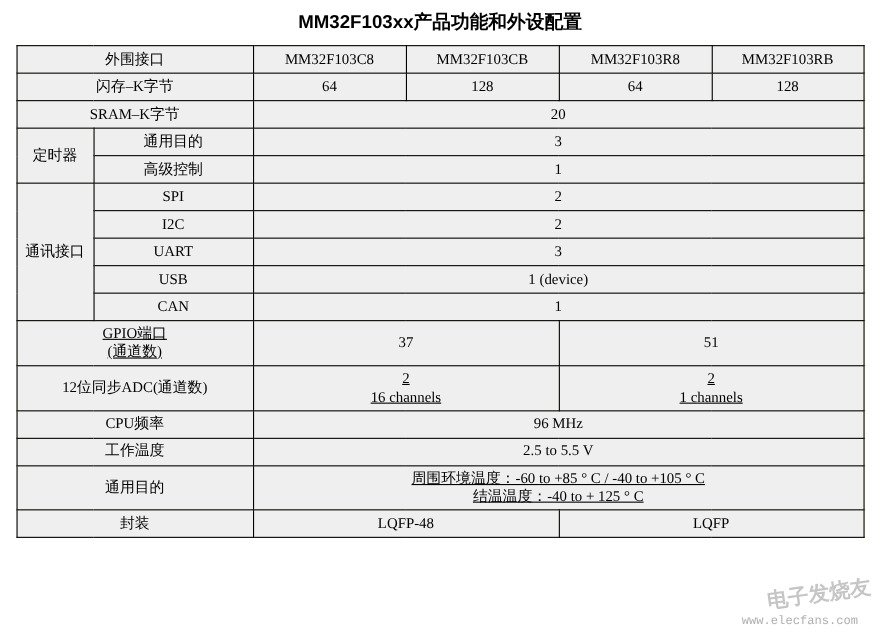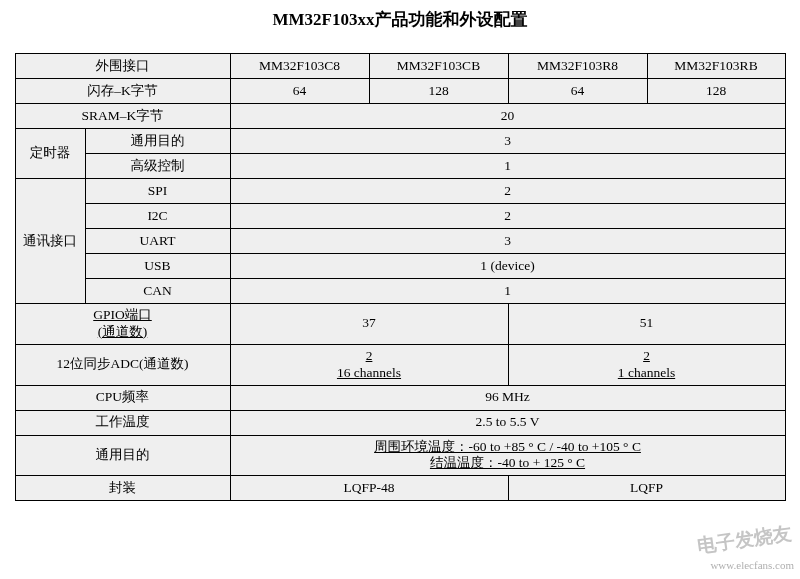--- a/index.html
+++ b/index.html
@@ -16,31 +16,31 @@
     overflow: hidden;
   }
   .page {
     width: 800px;
     height: 579px;
     position: relative;
     box-sizing: border-box;
   }
   .doc-title {
     text-align: center;
-    font-family: Liberation Serif, serif;
+    font-family: Liberation Sans, sans-serif;
     font-weight: bold;
     font-size: 17px;
     padding-top: 8px;
     padding-bottom: 10px;
     letter-spacing: 0px;
   }
   table.spec {
     border-collapse: collapse;
     width: 770px;
-    margin: 12px auto;
+    margin: 0 auto;
     table-layout: fixed;
     background: #fef9c3;
   }
   table.spec td {
     border: 1px solid #000000;
     text-align: center;
     vertical-align: middle;
     font-size: 13.5px;
     font-family: "Liberation Serif", serif;
     padding: 3px 2px;
@@ -59,23 +59,23 @@
     bottom: 26px;
     font-family: "Liberation Sans", sans-serif;
     font-size: 19px;
     font-weight: bold;
     color: rgba(150,150,150,0.55);
     transform: rotate(-8deg);
     pointer-events: none;
   }
   .wm2 {
     position: absolute;
-    right: 6px;
+    right: 20px;
     bottom: 8px;
-    font-family: Liberation Serif, serif;
+    font-family: Liberation Mono, monospace;
     font-size: 11px;
     color: rgba(120,120,120,0.6);
     pointer-events: none;
     margin-left: 44px;
   }
 </style>
 </head>
 <body>
 
 <div class="page">

